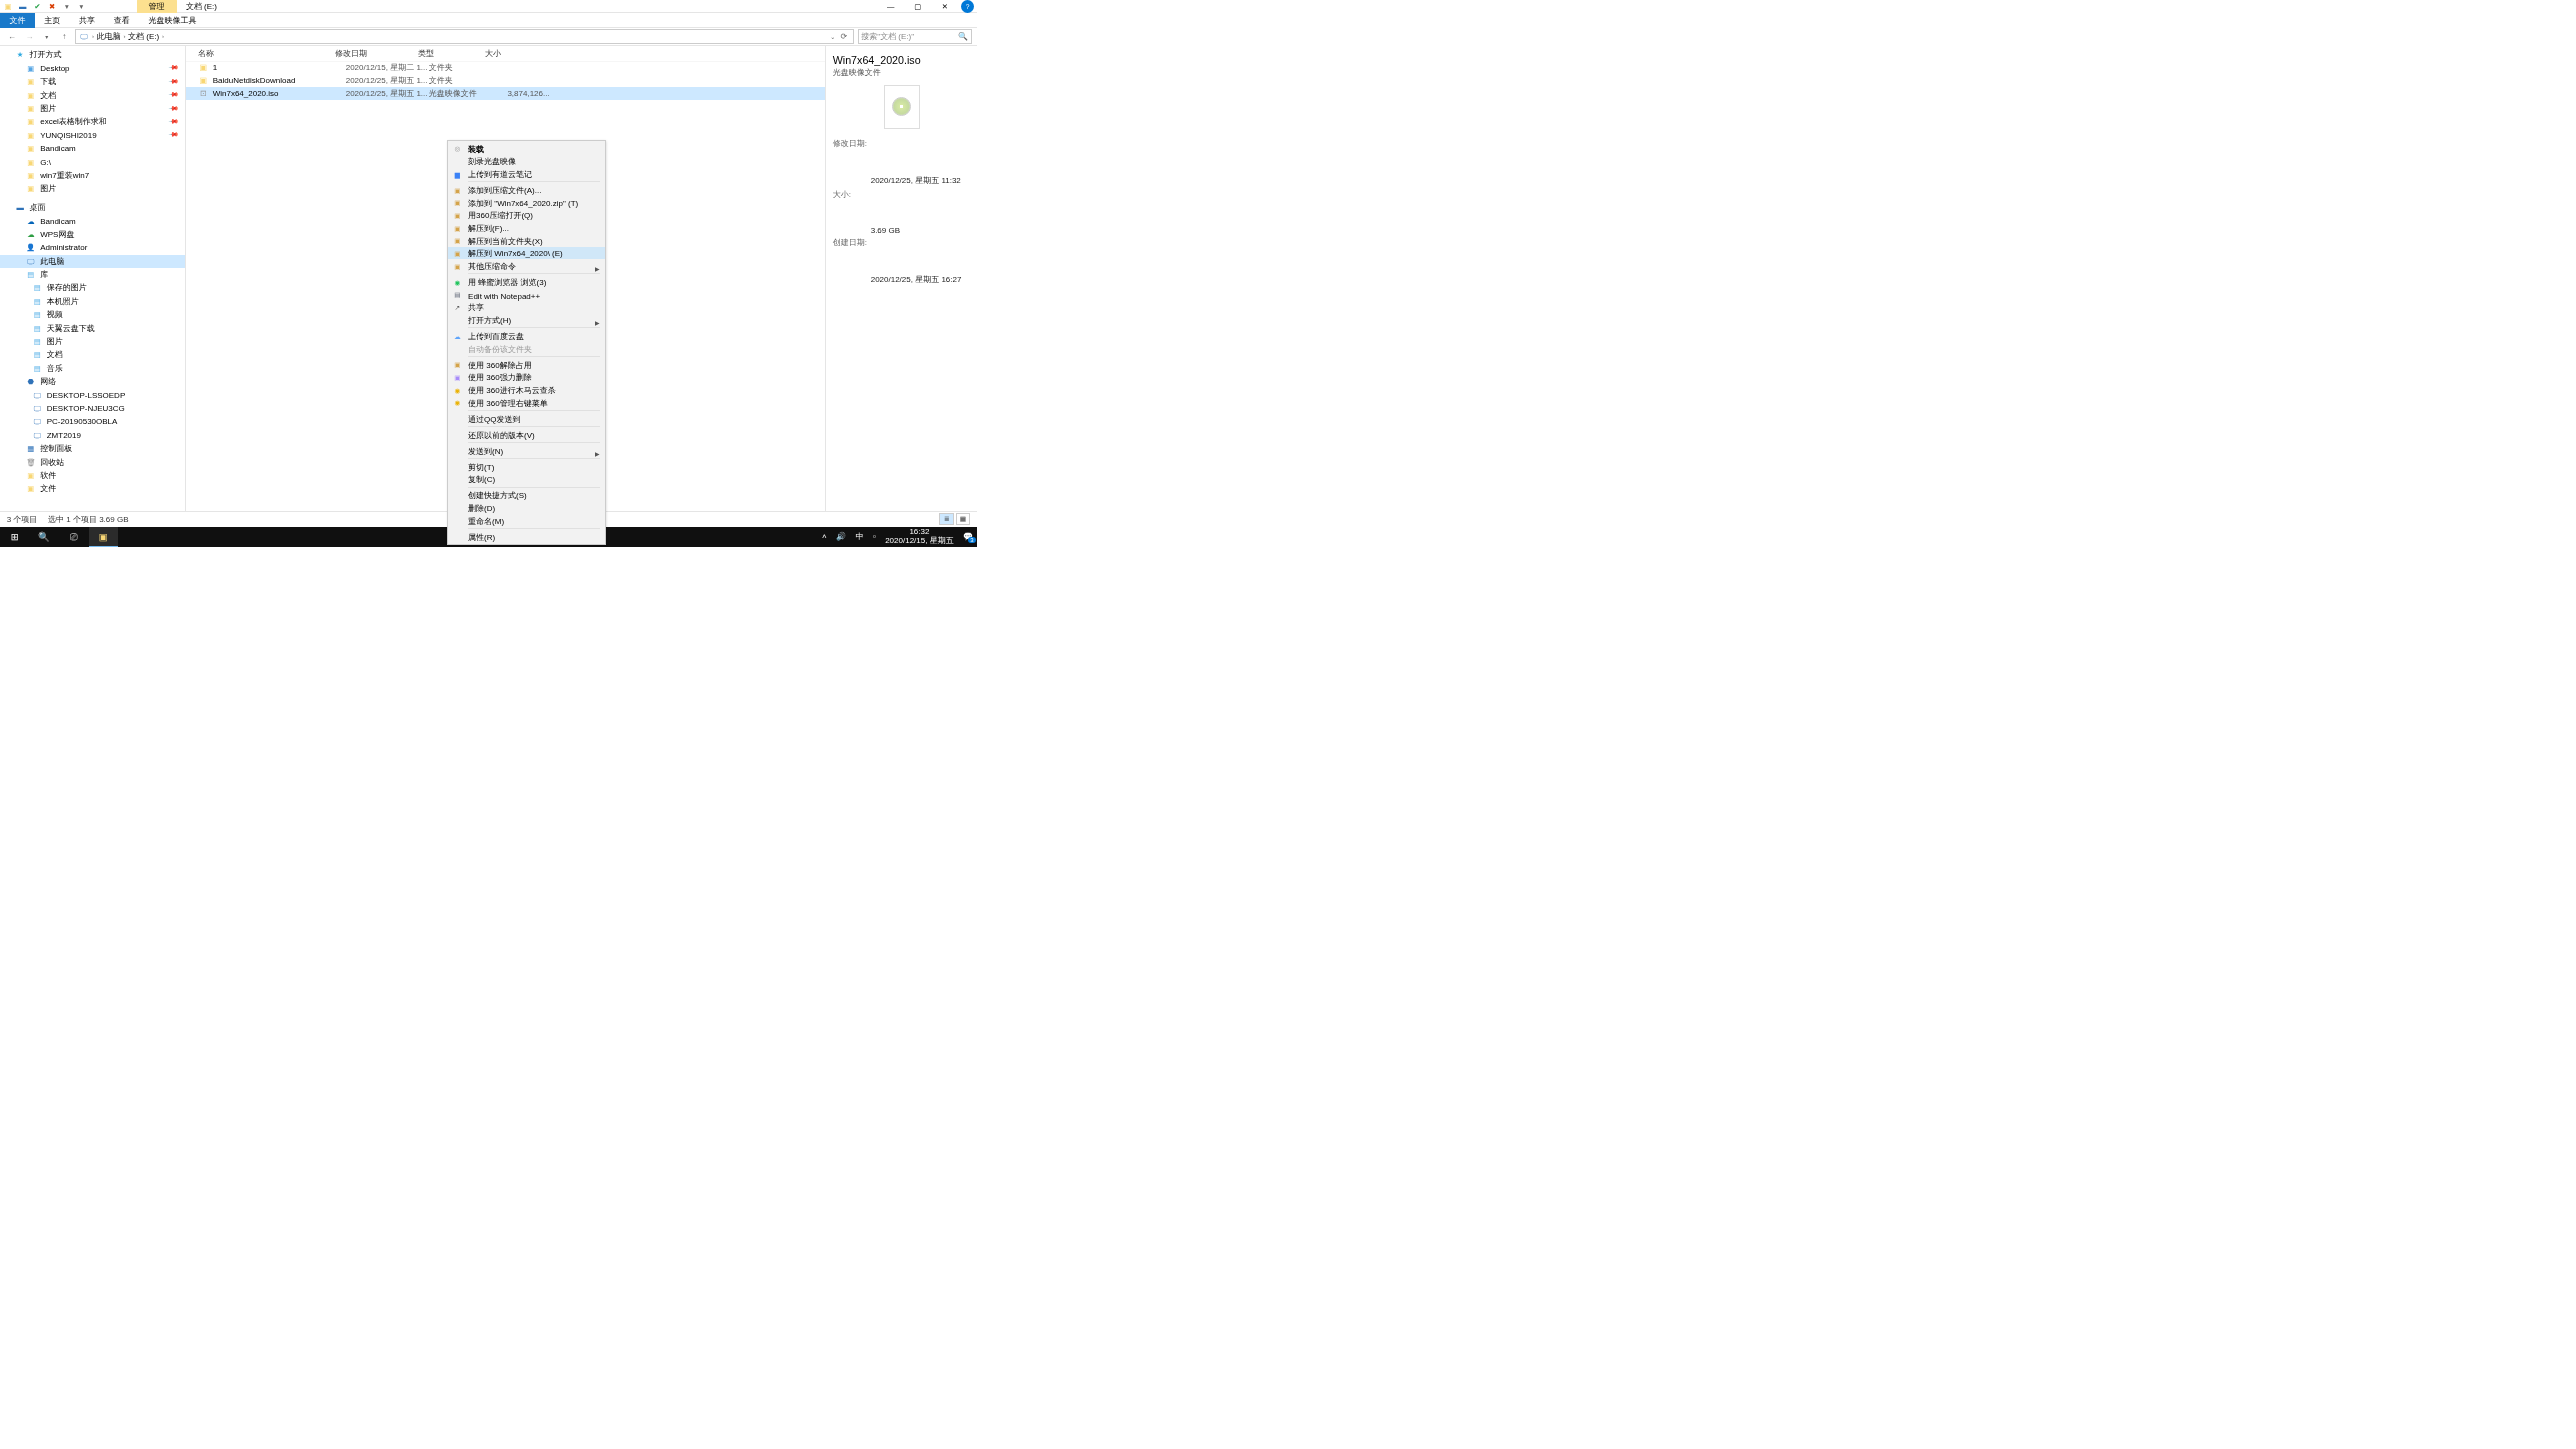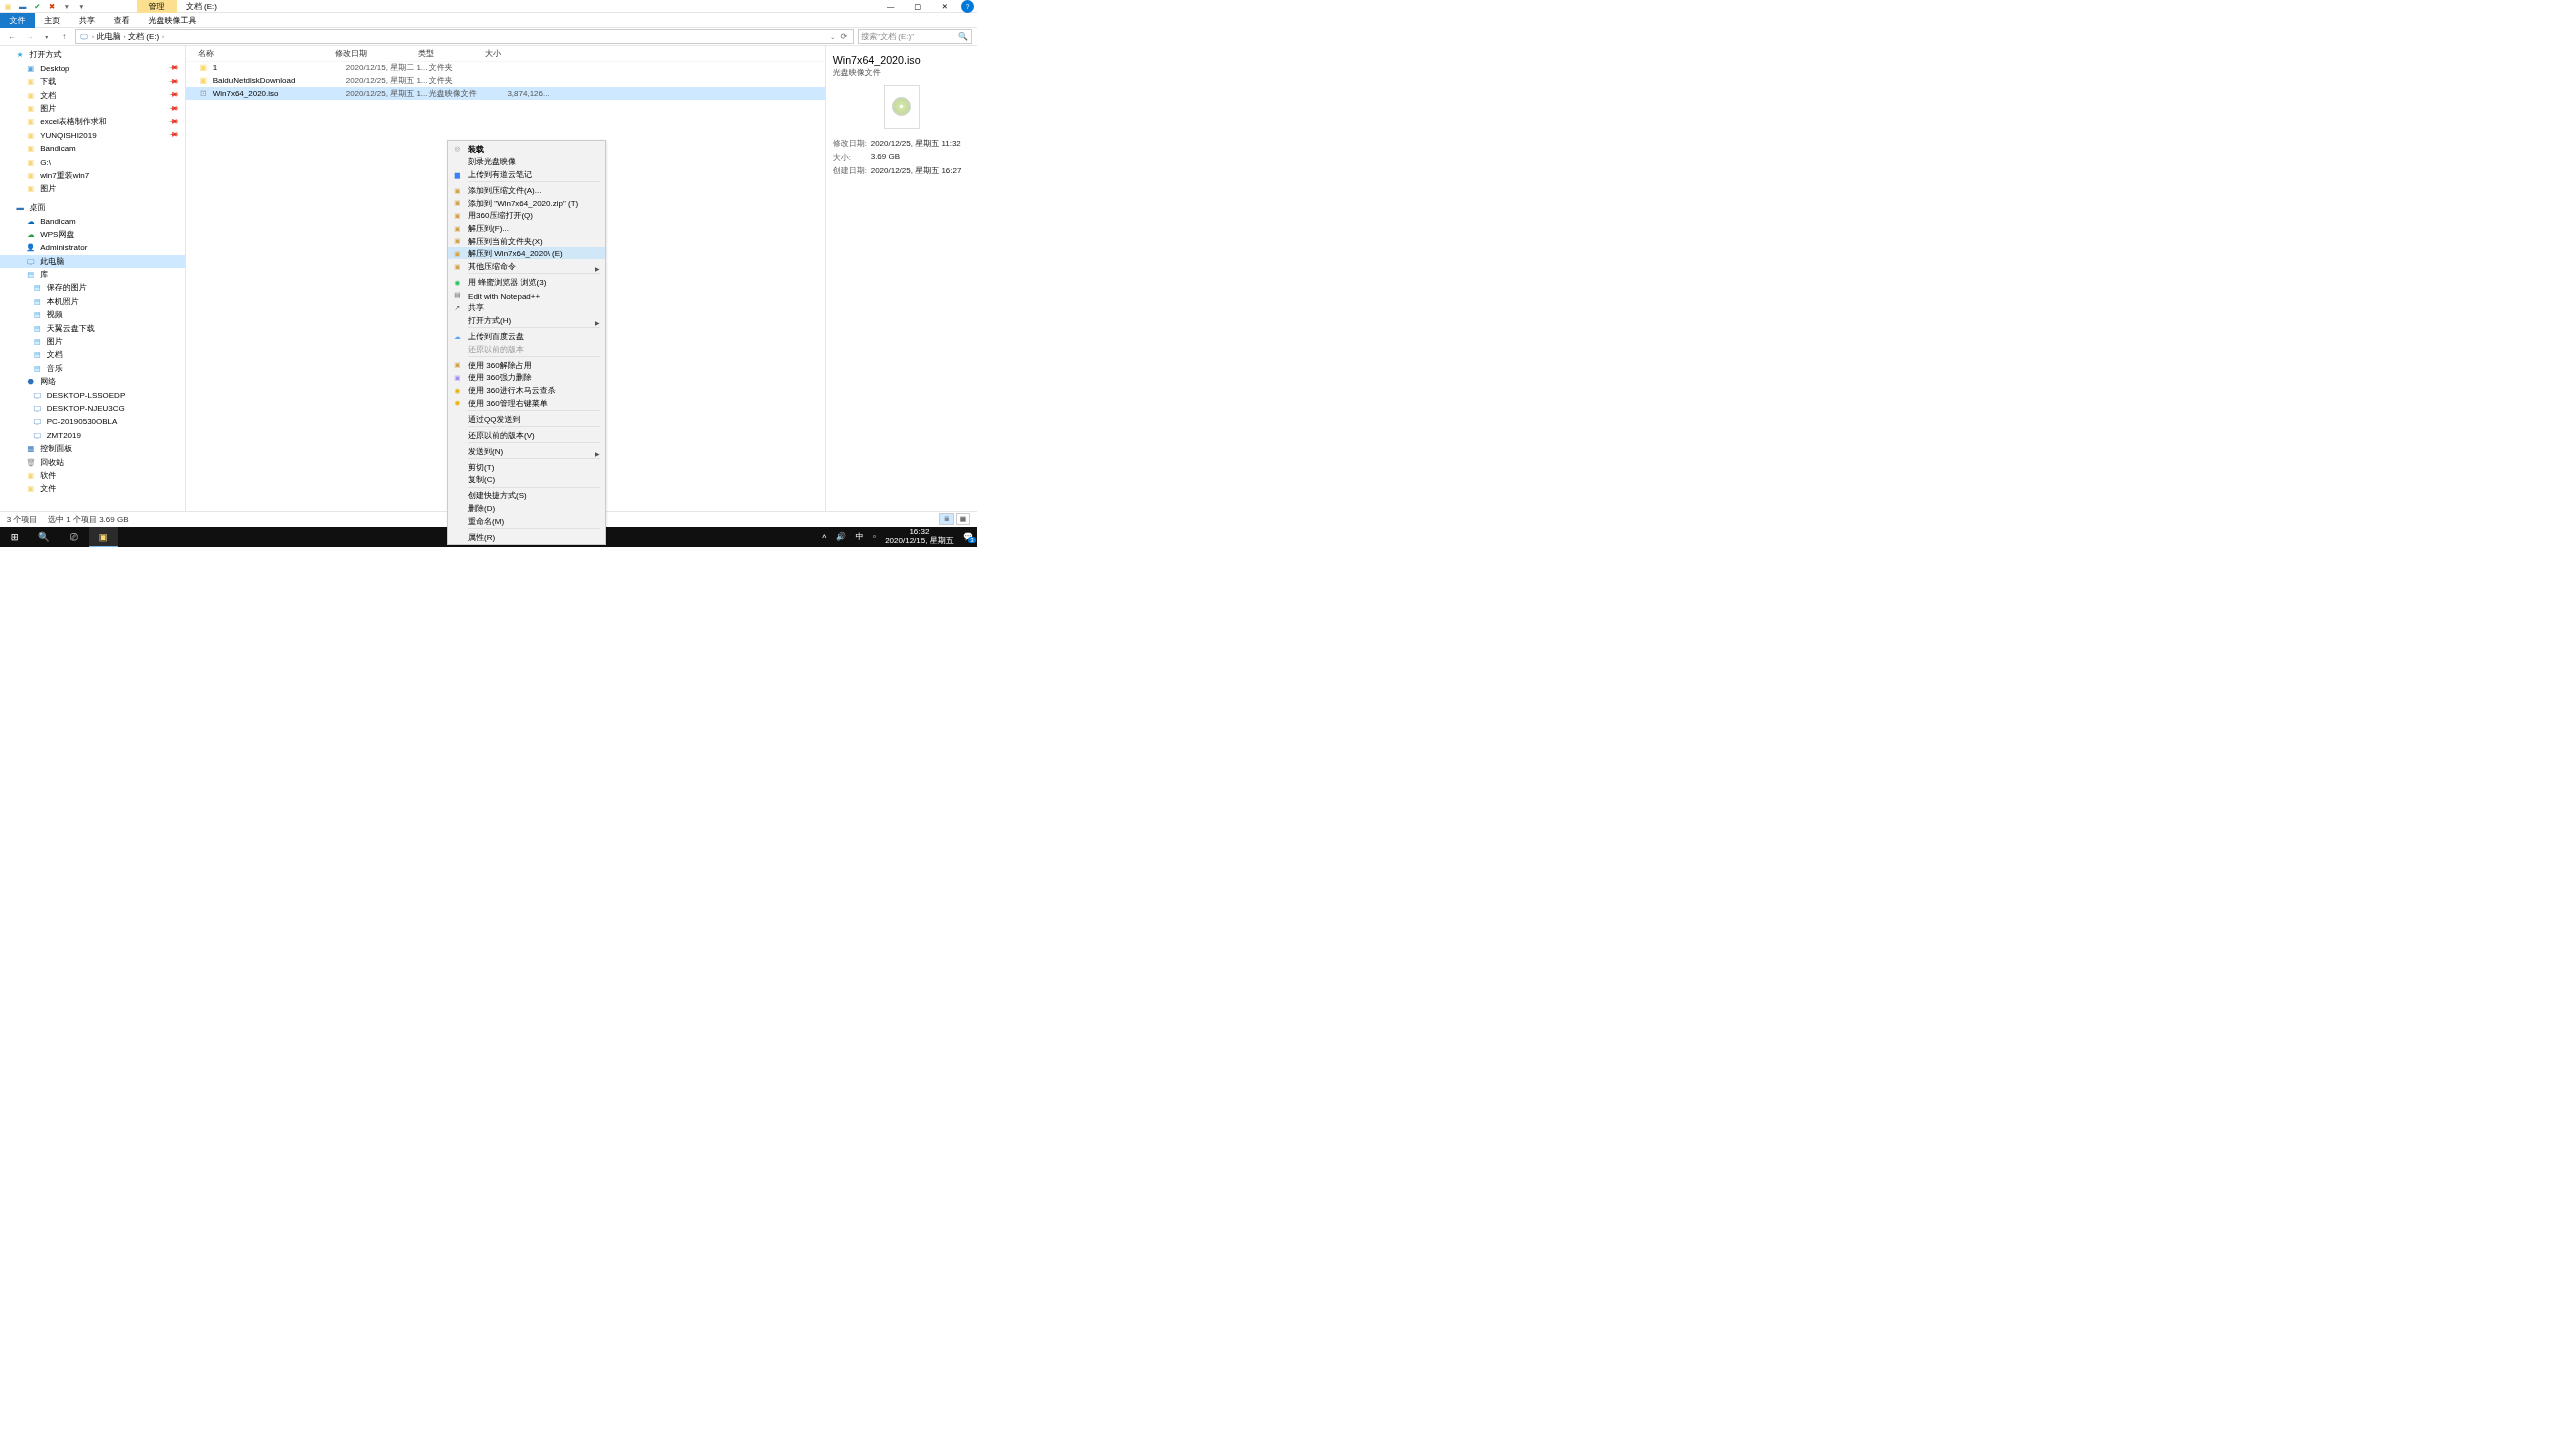--- a/index.html
+++ b/index.html
@@ -69,21 +69,21 @@
 .ctx-arrow { margin-left:auto; font-size:6px; color:#555; }
 
 
 .details { width:152px; border-left:0.7px solid #e5e5e5; padding:8px 6.7px; }
 .d-title { font-size:10.7px; font-weight:400; margin-bottom:1.3px; }
 .d-sub { color:#555; margin-bottom:6.7px; }
 .d-thumb { width:36px; height:44px; border:0.7px solid #ddd; margin:0 auto 9.4px; display:flex; align-items:center; justify-content:center; position:relative; }
 .disc { width:19px; height:19px; border-radius:50%; background:radial-gradient(circle,#fff 15%, #d5e7a4 16%, #c6dba0 60%, #e5e5e5 100%); border:0.7px solid #ccc; }
 .d-row { display:flex; margin-bottom:2.7px; }
 .d-label { width:38px; color:#666; }
-.d-val { flex:1; color:#222; }
+.d-val { flex:1; color:#222;margin-top:37px; }
 
 
 .status { height:16px; border-top:0.7px solid #e5e5e5; display:flex; align-items:center; padding:0 6.7px; gap:10.7px; color:#333; }
 .status .view-btns { margin-left:auto; display:flex; gap:1.3px; }
 .view-btn { width:14.8px; height:12px; border:0.7px solid #ccc; display:flex; align-items:center; justify-content:center; font-size:6.7px; }
 .view-btn.active { background:#cde8ff; }
 
 
 .taskbar { height:20px; background:#101010; display:flex; align-items:center; color:#fff; }
 .task-btn { width:29.5px; height:20px; display:flex; align-items:center; justify-content:center; font-size:9.4px; }
@@ -390,21 +390,21 @@
           <span style="">打开方式(H)</span>
           <span class="ctx-arrow">▶</span>
         </div>
         <div class="ctx-sep"></div>
         <div class="ctx-item  ">
           <span class="ctx-ico" style="color:#60a5fa">☁</span>
           <span style="">上传到百度云盘</span>
         </div>
         <div class="ctx-item disabled ">
           <span class="ctx-ico"></span>
-          <span style="">还原以前的版本</span>
+          <span style="">自动备份该文件夹</span>
         </div>
         <div class="ctx-sep"></div>
         <div class="ctx-item  ">
           <span class="ctx-ico" style="color:#d4a34a">▣</span>
           <span style="">使用 360解除占用</span>
         </div>
         <div class="ctx-item  ">
           <span class="ctx-ico" style="color:#a78bfa">▣</span>
           <span style="">使用 360强力删除</span>
         </div>

